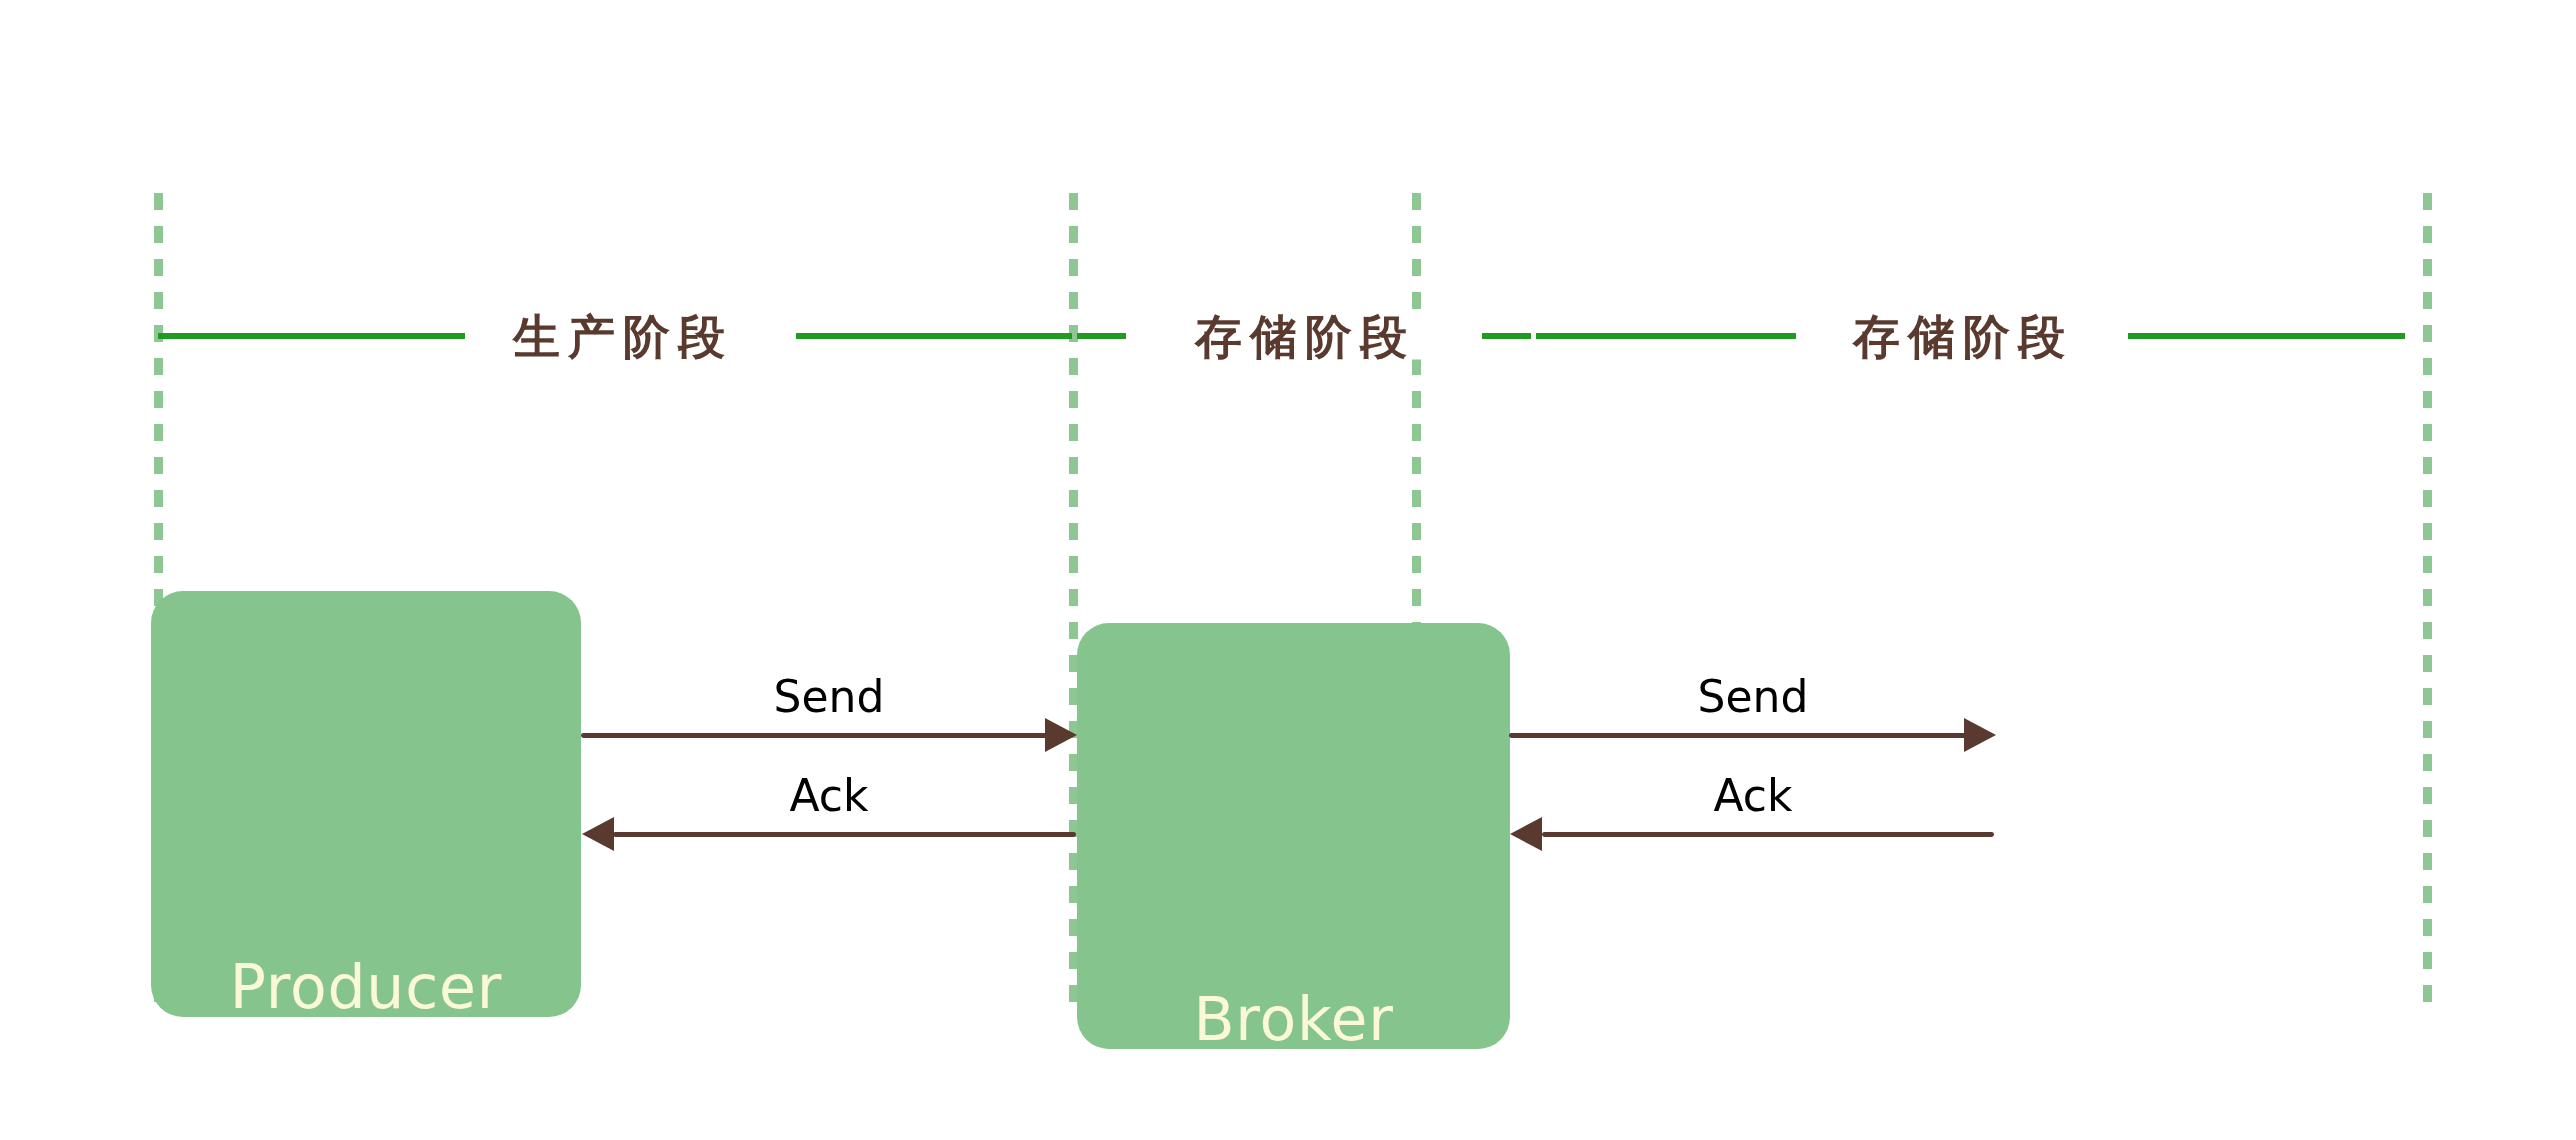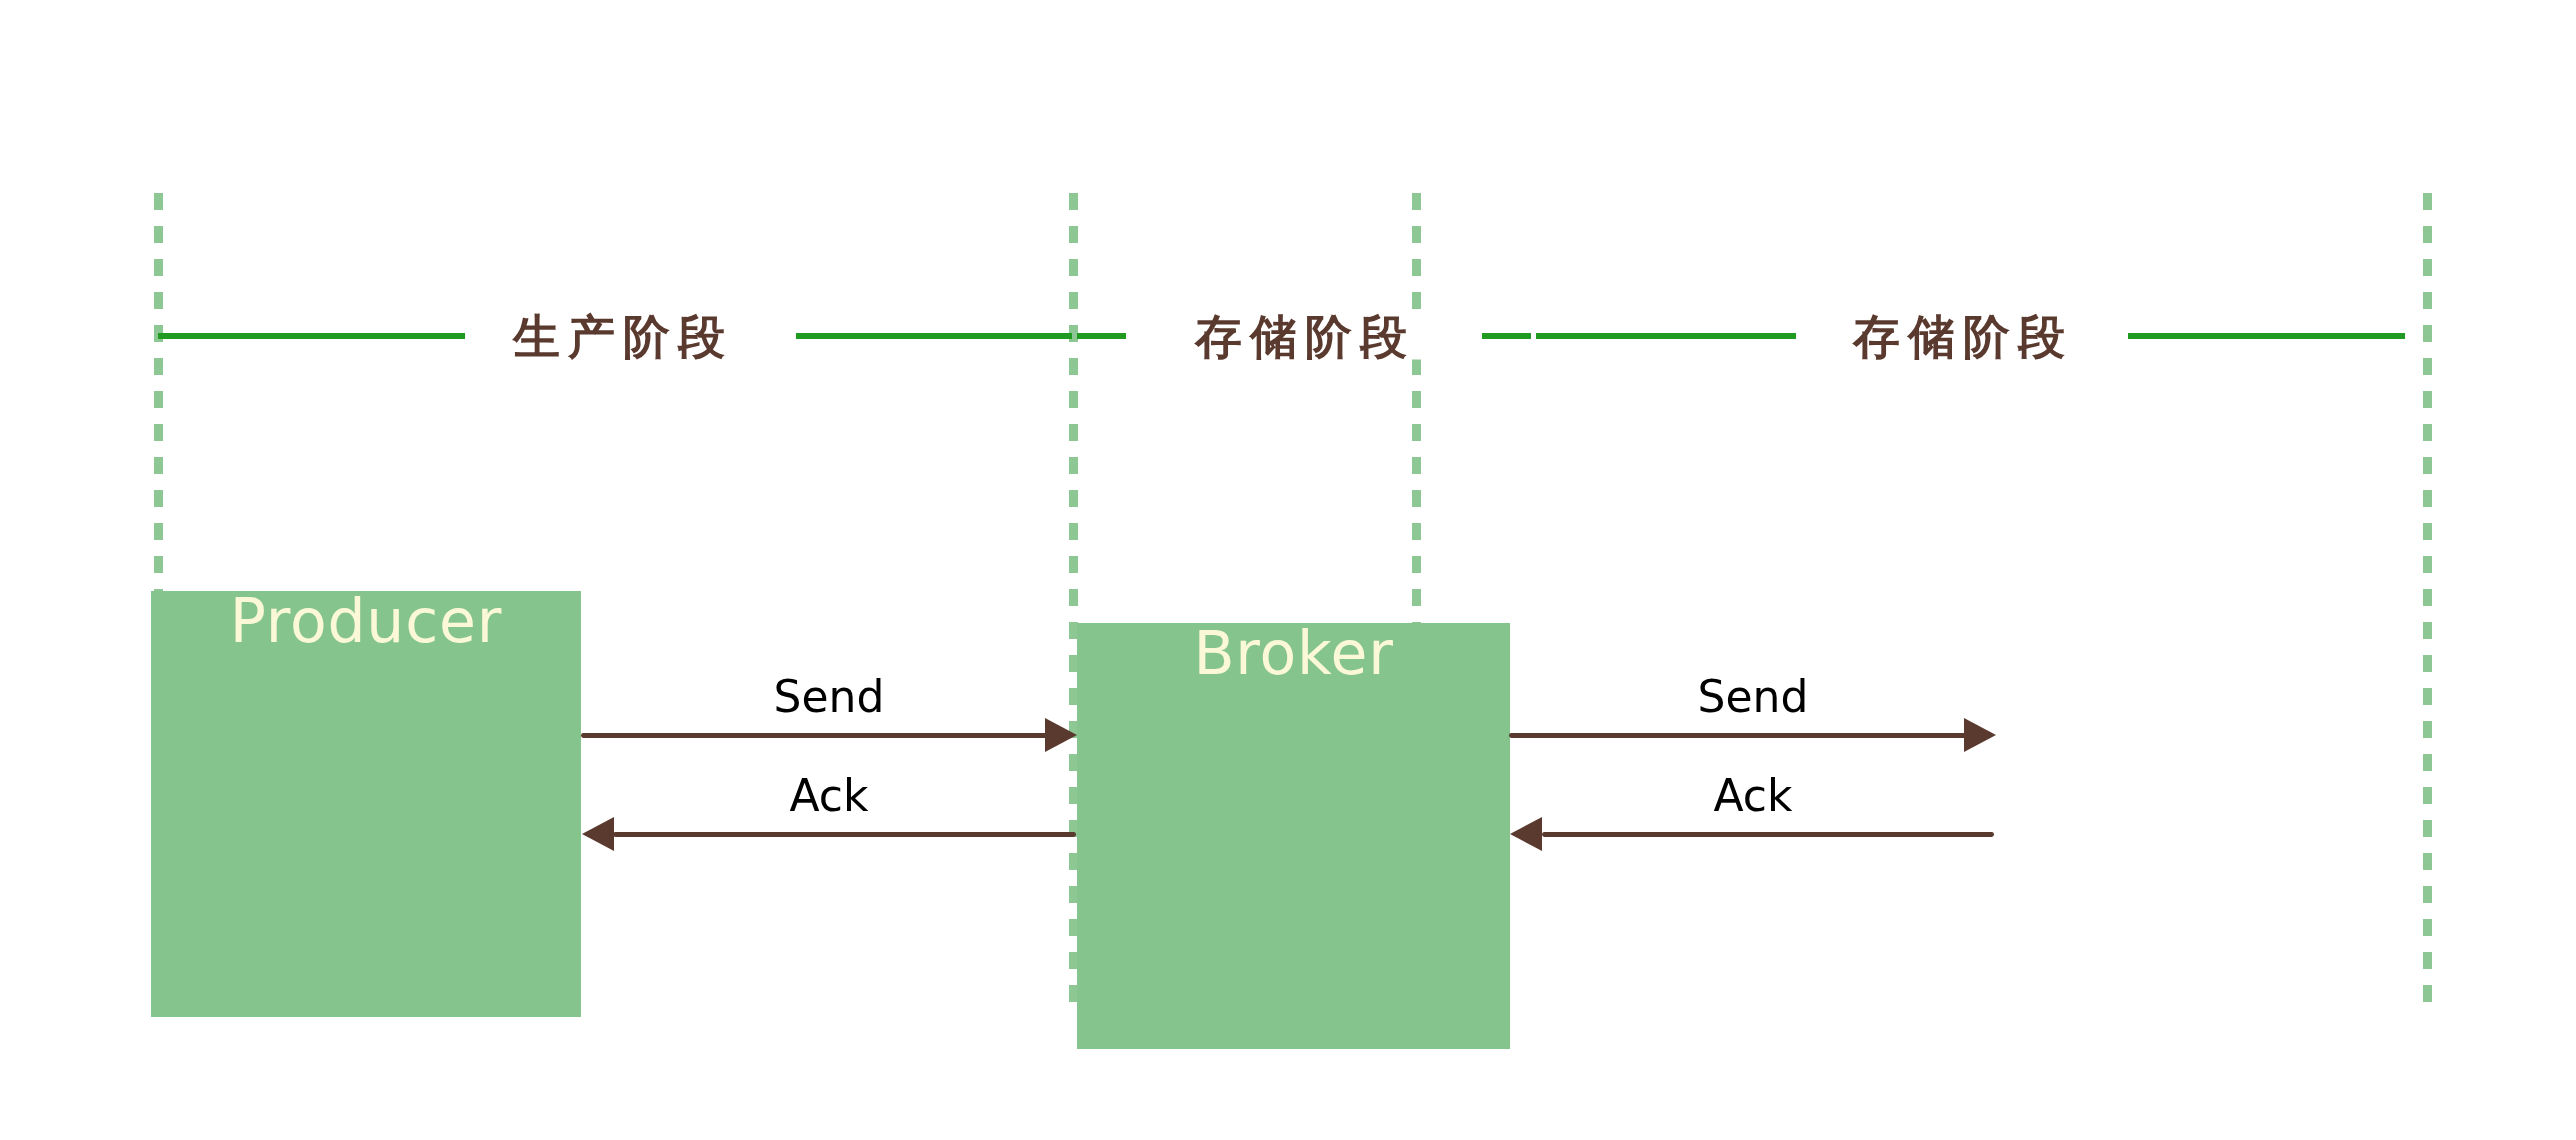--- a/index.html
+++ b/index.html
@@ -49,22 +49,23 @@
     transform: translate(-50%, -50%);
     background: #ffffff;
     padding: 0 12.6px;
   }
 
   
   .node-box {
     position: absolute;
     background: #85c48c;
     display: flex;
-    align-items: flex-start;
+    align-items: flex-end;
     justify-content: center;
+    border-radius: 32px;
   }
   .node-label {
     color: #fbf8d8;
     font-family: "DejaVu Sans", sans-serif;
     font-size: 60px;
     font-weight: 400;
     letter-spacing: 0.8px;
     white-space: nowrap;
     line-height: 1;
   }

